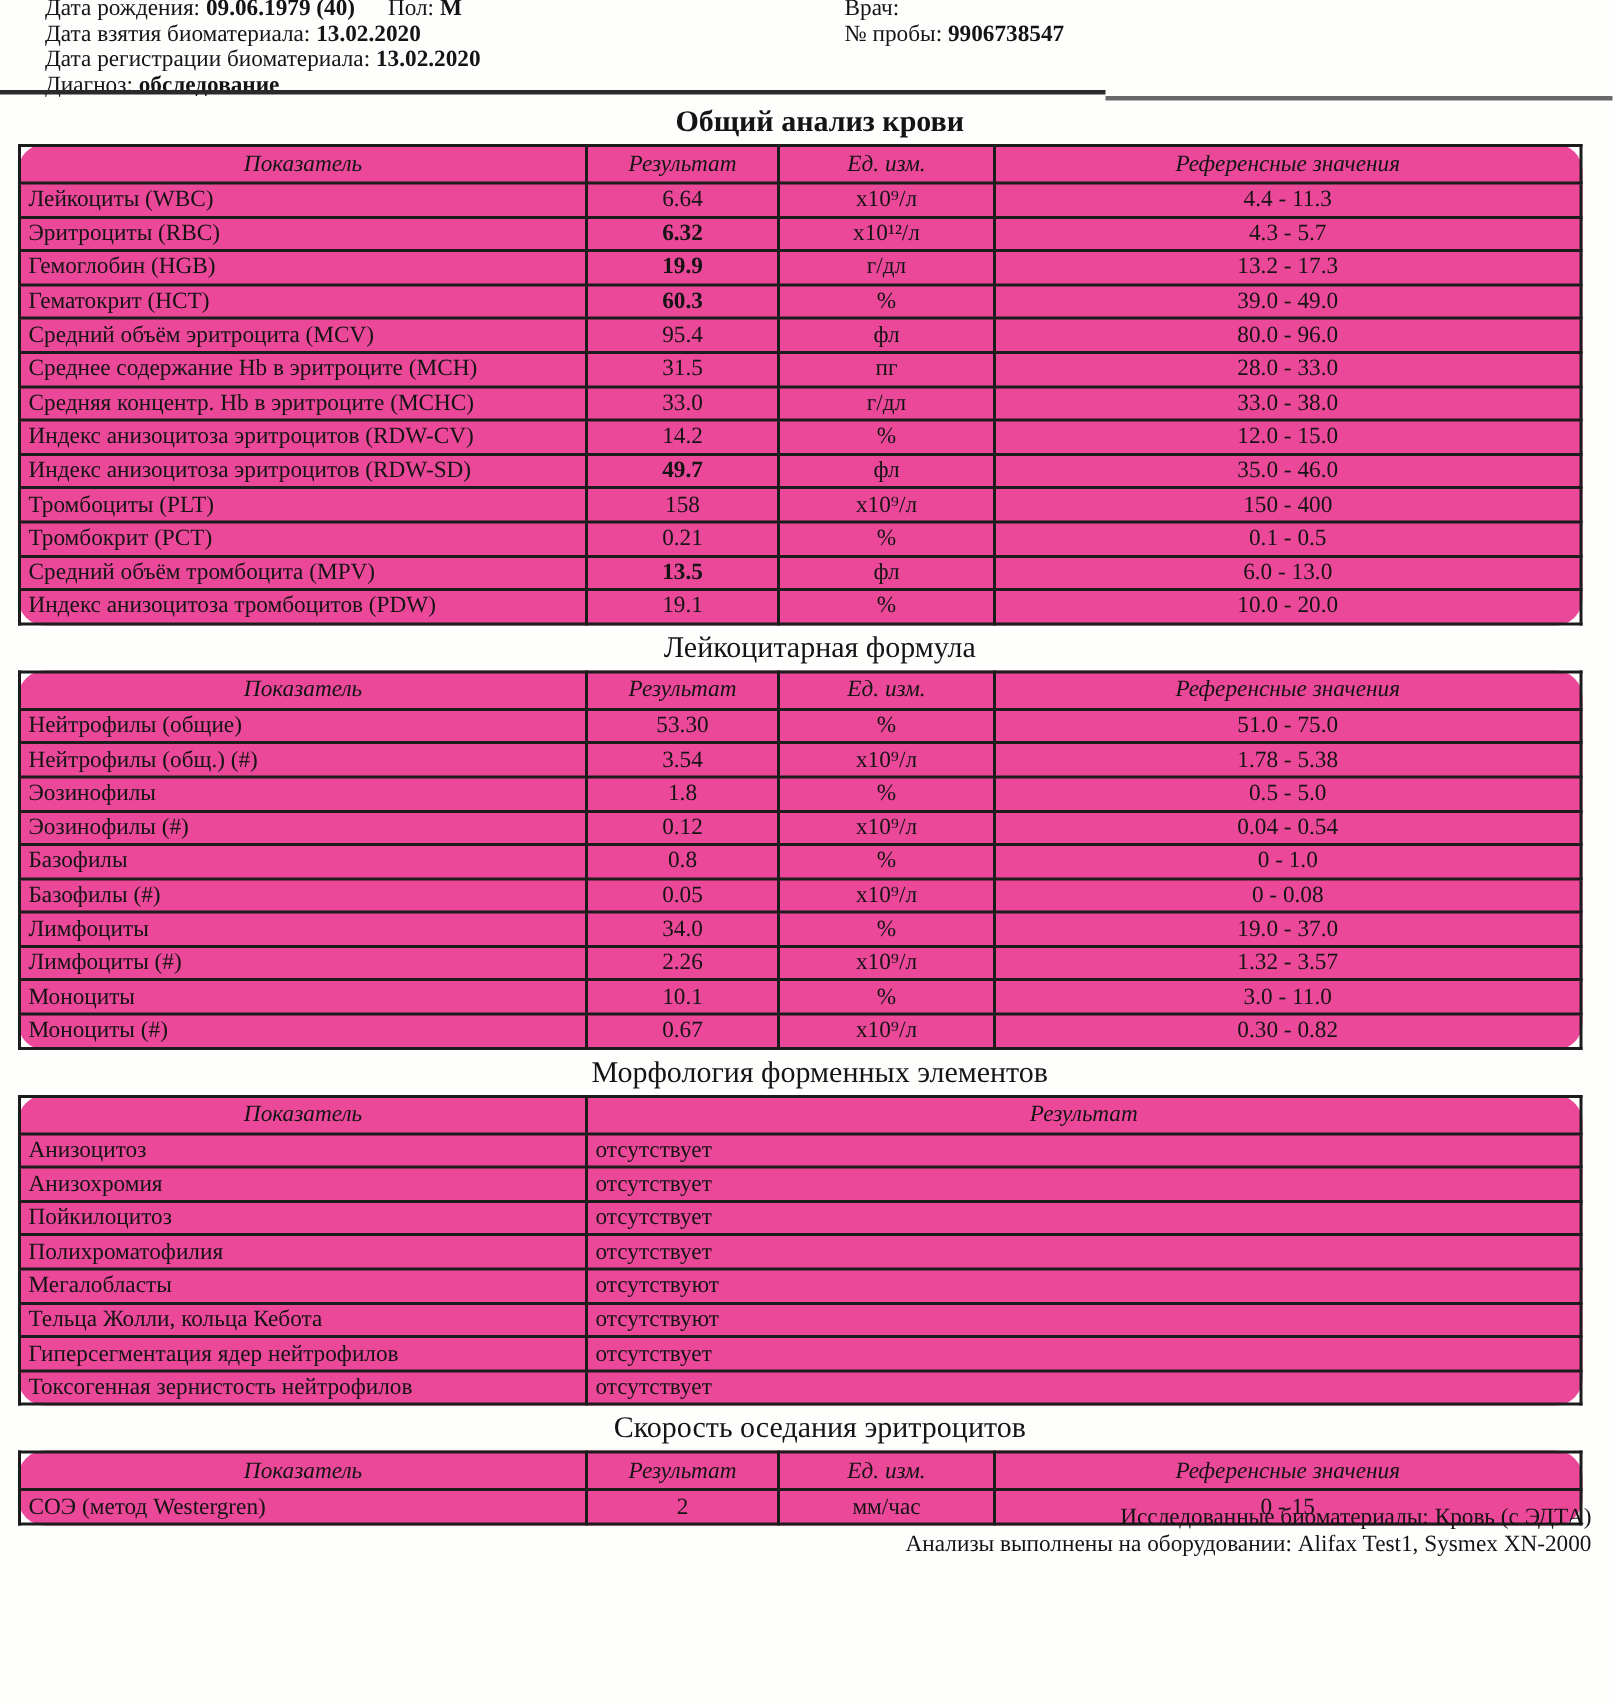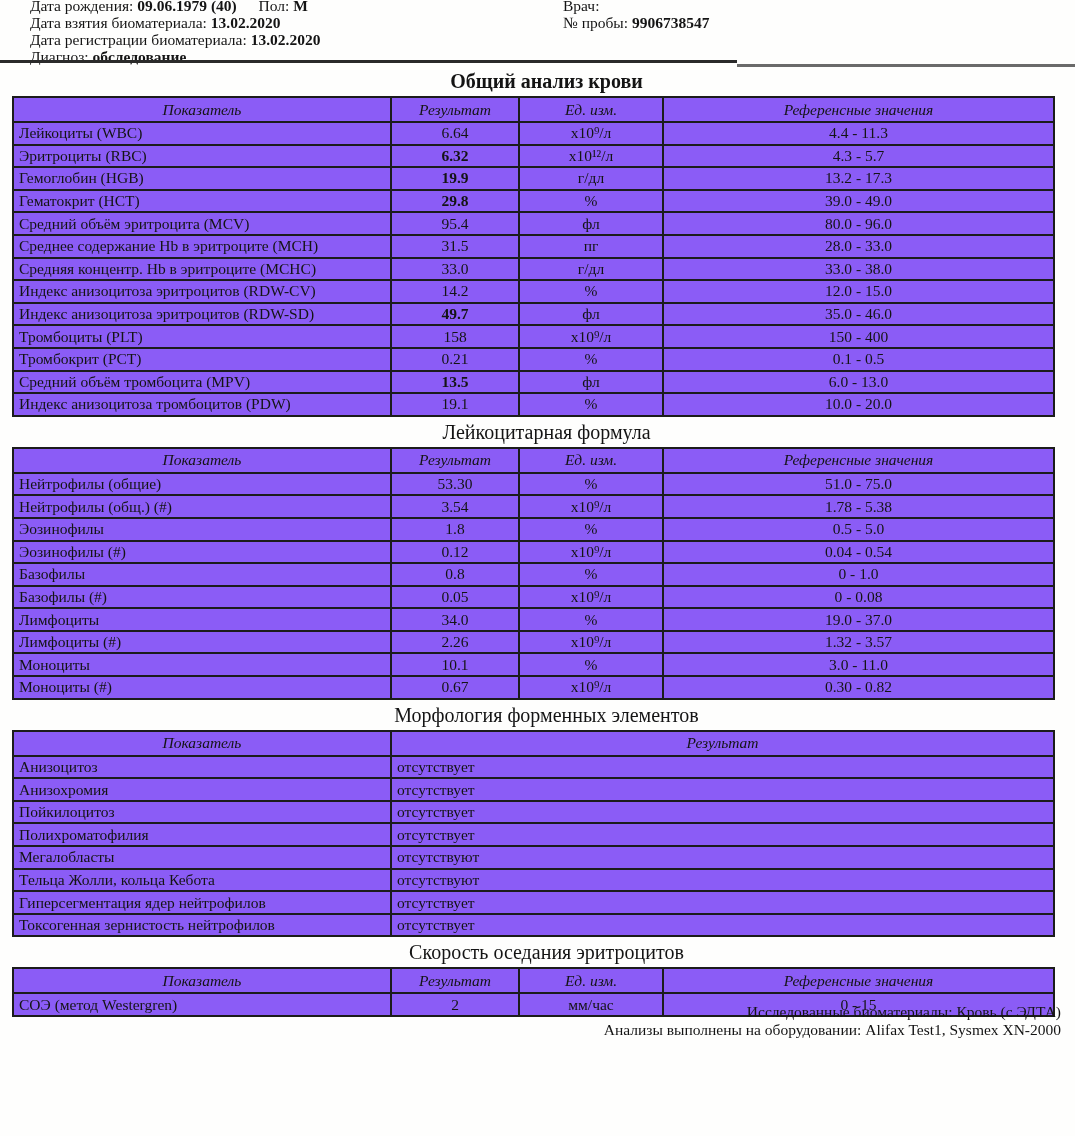--- a/index.html
+++ b/index.html
@@ -17,21 +17,21 @@
   .hv{font-weight:bold;}
   .sex{margin-left:18px;}
   .rule-a{position:absolute;left:0;top:60px;width:737px;height:3px;background:#2a2a2a;}
   .rule-b{position:absolute;left:737px;top:64px;width:338px;height:3px;background:#6a6a6a;}
 
   
   .sec-title{text-align:center;font-size:20px;line-height:23px;margin:4px 0 3px;padding-left:18px;}
   .t-bold{font-weight:bold;}
 
   
-  table{border-collapse:collapse;table-layout:fixed;margin-left:12px;width:1041px;background:#8b5cf6;}
+  table{border-collapse:collapse;table-layout:fixed;margin-left:12px;width:1041px;background:#ec4899;border-radius:18px;}
   td,th{border:2px solid #1c1c1c;font-size:15.5px;padding:0 5px;height:20.6px;
         overflow:hidden;white-space:nowrap;}
   th{font-style:italic;font-weight:normal;text-align:center;height:23px;}
   .c-name{text-align:left;margin-top:38px;}
   .c-res,.c-unit,.c-ref{text-align:center;}
   .b{font-weight:bold;}
   .morpho td.c-res{text-align:left;}
 
   
   .ftr{position:absolute;right:14px;bottom:6px;text-align:right;
@@ -105,21 +105,21 @@
           <td class="c-ref">4.3 - 5.7</td>
         </tr>
     <tr>
           <td class="c-name">Гемоглобин (HGB)</td>
           <td class="c-res b">19.9</td>
           <td class="c-unit">г/дл</td>
           <td class="c-ref">13.2 - 17.3</td>
         </tr>
     <tr>
           <td class="c-name">Гематокрит (HCT)</td>
-          <td class="c-res b">29.8</td>
+          <td class="c-res b">60.3</td>
           <td class="c-unit">%</td>
           <td class="c-ref">39.0 - 49.0</td>
         </tr>
     <tr>
           <td class="c-name">Средний объём эритроцита (MCV)</td>
           <td class="c-res">95.4</td>
           <td class="c-unit">фл</td>
           <td class="c-ref">80.0 - 96.0</td>
         </tr>
     <tr>

